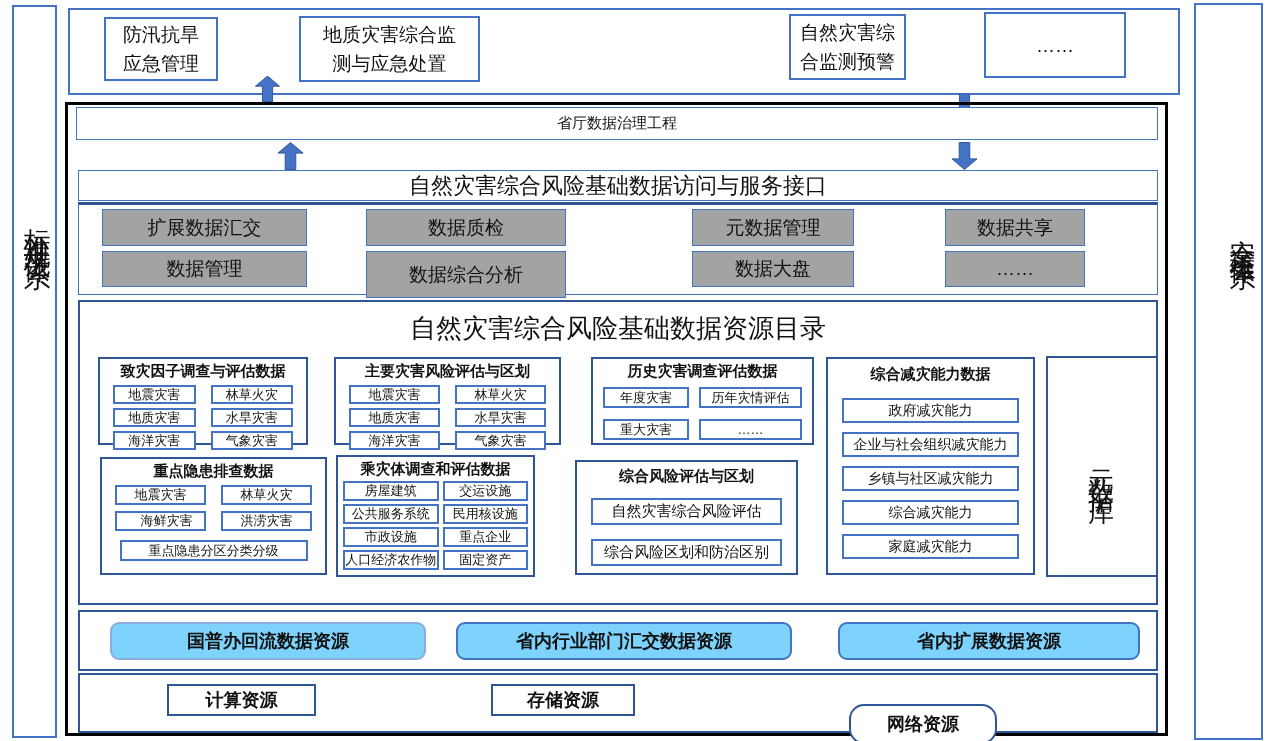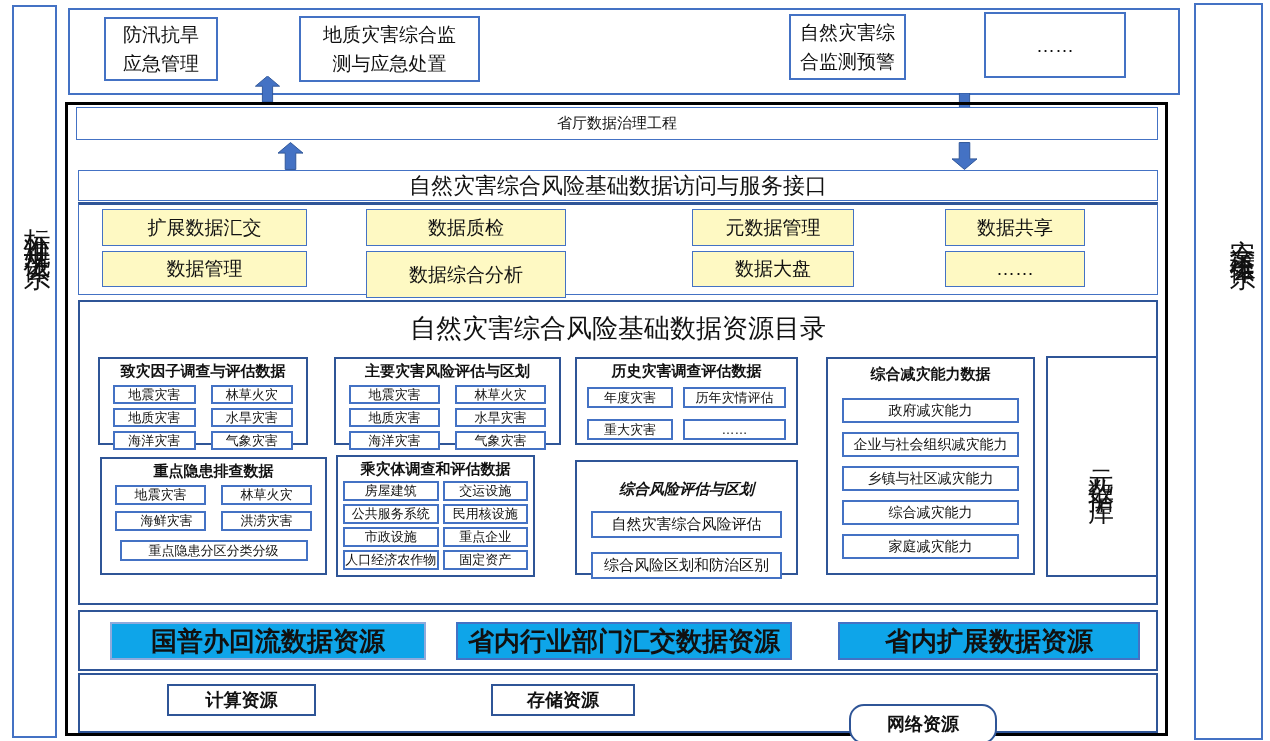--- a/index.html
+++ b/index.html
@@ -10,26 +10,26 @@
   html,body{margin:0;padding:0;background:#ffffff;}
   body{font-family:"Liberation Sans","DejaVu Sans",sans-serif;color:var(--ink);}
   .canvas{position:relative;width:1270px;height:741px;background:#fff;overflow:hidden;}
   .abs{position:absolute;box-sizing:border-box;}
   .cbox{display:flex;align-items:center;justify-content:center;text-align:center;}
   .b-blue{border:2px solid var(--blue);}
   .b-blue-thin{border:1.5px solid var(--blue);}
   .b-navy{border:2px solid var(--navy);}
   .vtext{writing-mode:vertical-rl;text-orientation:upright;}
   .top-app{font-size:19px;line-height:29px;background:#fff;}
-  .svc{font-size:19px;background:#fef9c3;}
+  .svc{font-size:19px;background:#a3a3a3;}
   .group{display:flex;flex-direction:column;background:#fff;}
   .group-title{font-size:15px;font-weight:600;text-align:center;padding:3px 0 4px 0;flex:0 0 auto;}
   .item{border:2px solid var(--blue);background:#fff;display:flex;align-items:center;justify-content:center;text-align:center;font-size:13px;box-sizing:border-box;}
   .grid2{display:grid;grid-template-columns:1fr 1fr;}
-  .src-box{font-size:26px;font-weight:700;background:#0ea5e9;}
+  .src-box{font-size:18px;font-weight:700;background:#7dd3fc;border-radius:9px;}
   .infra-box{font-size:18px;font-weight:700;background:#fff;border:2px solid var(--navy);}
   .arrow{position:absolute;}
   .frame{border:3px solid #000;}
 </style>
 </head>
 <body>
 
 <div class="canvas">
 
   <div class="abs b-blue" style="left:12px;top:5px;width:45px;height:733px;">
@@ -116,21 +116,21 @@
     <div class="grid2" style="padding:0 13px;column-gap:15px;row-gap:4px;">
       <div class="item" style="height:19px;">地震灾害</div>
       <div class="item" style="height:19px;">林草火灾</div>
       <div class="item" style="height:19px;">地质灾害</div>
       <div class="item" style="height:19px;">水旱灾害</div>
       <div class="item" style="height:19px;">海洋灾害</div>
       <div class="item" style="height:19px;">气象灾害</div>
     </div>
   </div>
 
-  <div class="abs group b-navy" style="left:575px;top:357px;width:223px;height:88px;">
+  <div class="abs group b-navy" style="left:591px;top:357px;width:223px;height:88px;">
     <div class="group-title">历史灾害调查评估数据</div>
     <div style="display:grid;grid-template-columns:86px 1fr;padding:2px 10px 0 10px;column-gap:10px;row-gap:11px;">
       <div class="item" style="height:21px;">年度灾害</div>
       <div class="item" style="height:21px;">历年灾情评估</div>
       <div class="item" style="height:21px;">重大灾害</div>
       <div class="item" style="height:21px;">……</div>
     </div>
   </div>
 
   <div class="abs group b-navy" style="left:826px;top:357px;width:209px;height:218px;">
@@ -169,21 +169,21 @@
       <div class="item" style="height:20px;">公共服务系统</div>
       <div class="item" style="height:20px;">民用核设施</div>
       <div class="item" style="height:20px;">市政设施</div>
       <div class="item" style="height:20px;">重点企业</div>
       <div class="item" style="height:20px;">人口经济农作物</div>
       <div class="item" style="height:20px;">固定资产</div>
     </div>
   </div>
 
   <div class="abs group b-navy" style="left:575px;top:460px;width:223px;height:115px;">
-    <div class="group-title" style="padding-top:18px;font-style:italic;">综合风险评估与区划</div>
+    <div class="group-title" style="padding-top:5px;">综合风险评估与区划</div>
     <div style="display:flex;flex-direction:column;row-gap:14px;padding:8px 14px 0 14px;">
       <div class="item" style="height:27px;font-size:15px;">自然灾害综合风险评估</div>
       <div class="item" style="height:27px;font-size:15px;">综合风险区划和防治区别</div>
     </div>
   </div>
 
   <div class="abs b-navy" style="left:78px;top:610px;width:1080px;height:61px;background:#fff;"></div>
   <div class="abs cbox src-box" style="left:110px;top:622px;width:316px;height:38px;border:2px solid #8FAADC;">国普办回流数据资源</div>
   <div class="abs cbox src-box b-blue" style="left:456px;top:622px;width:336px;height:38px;">省内行业部门汇交数据资源</div>
   <div class="abs cbox src-box b-blue" style="left:838px;top:622px;width:302px;height:38px;">省内扩展数据资源</div>

